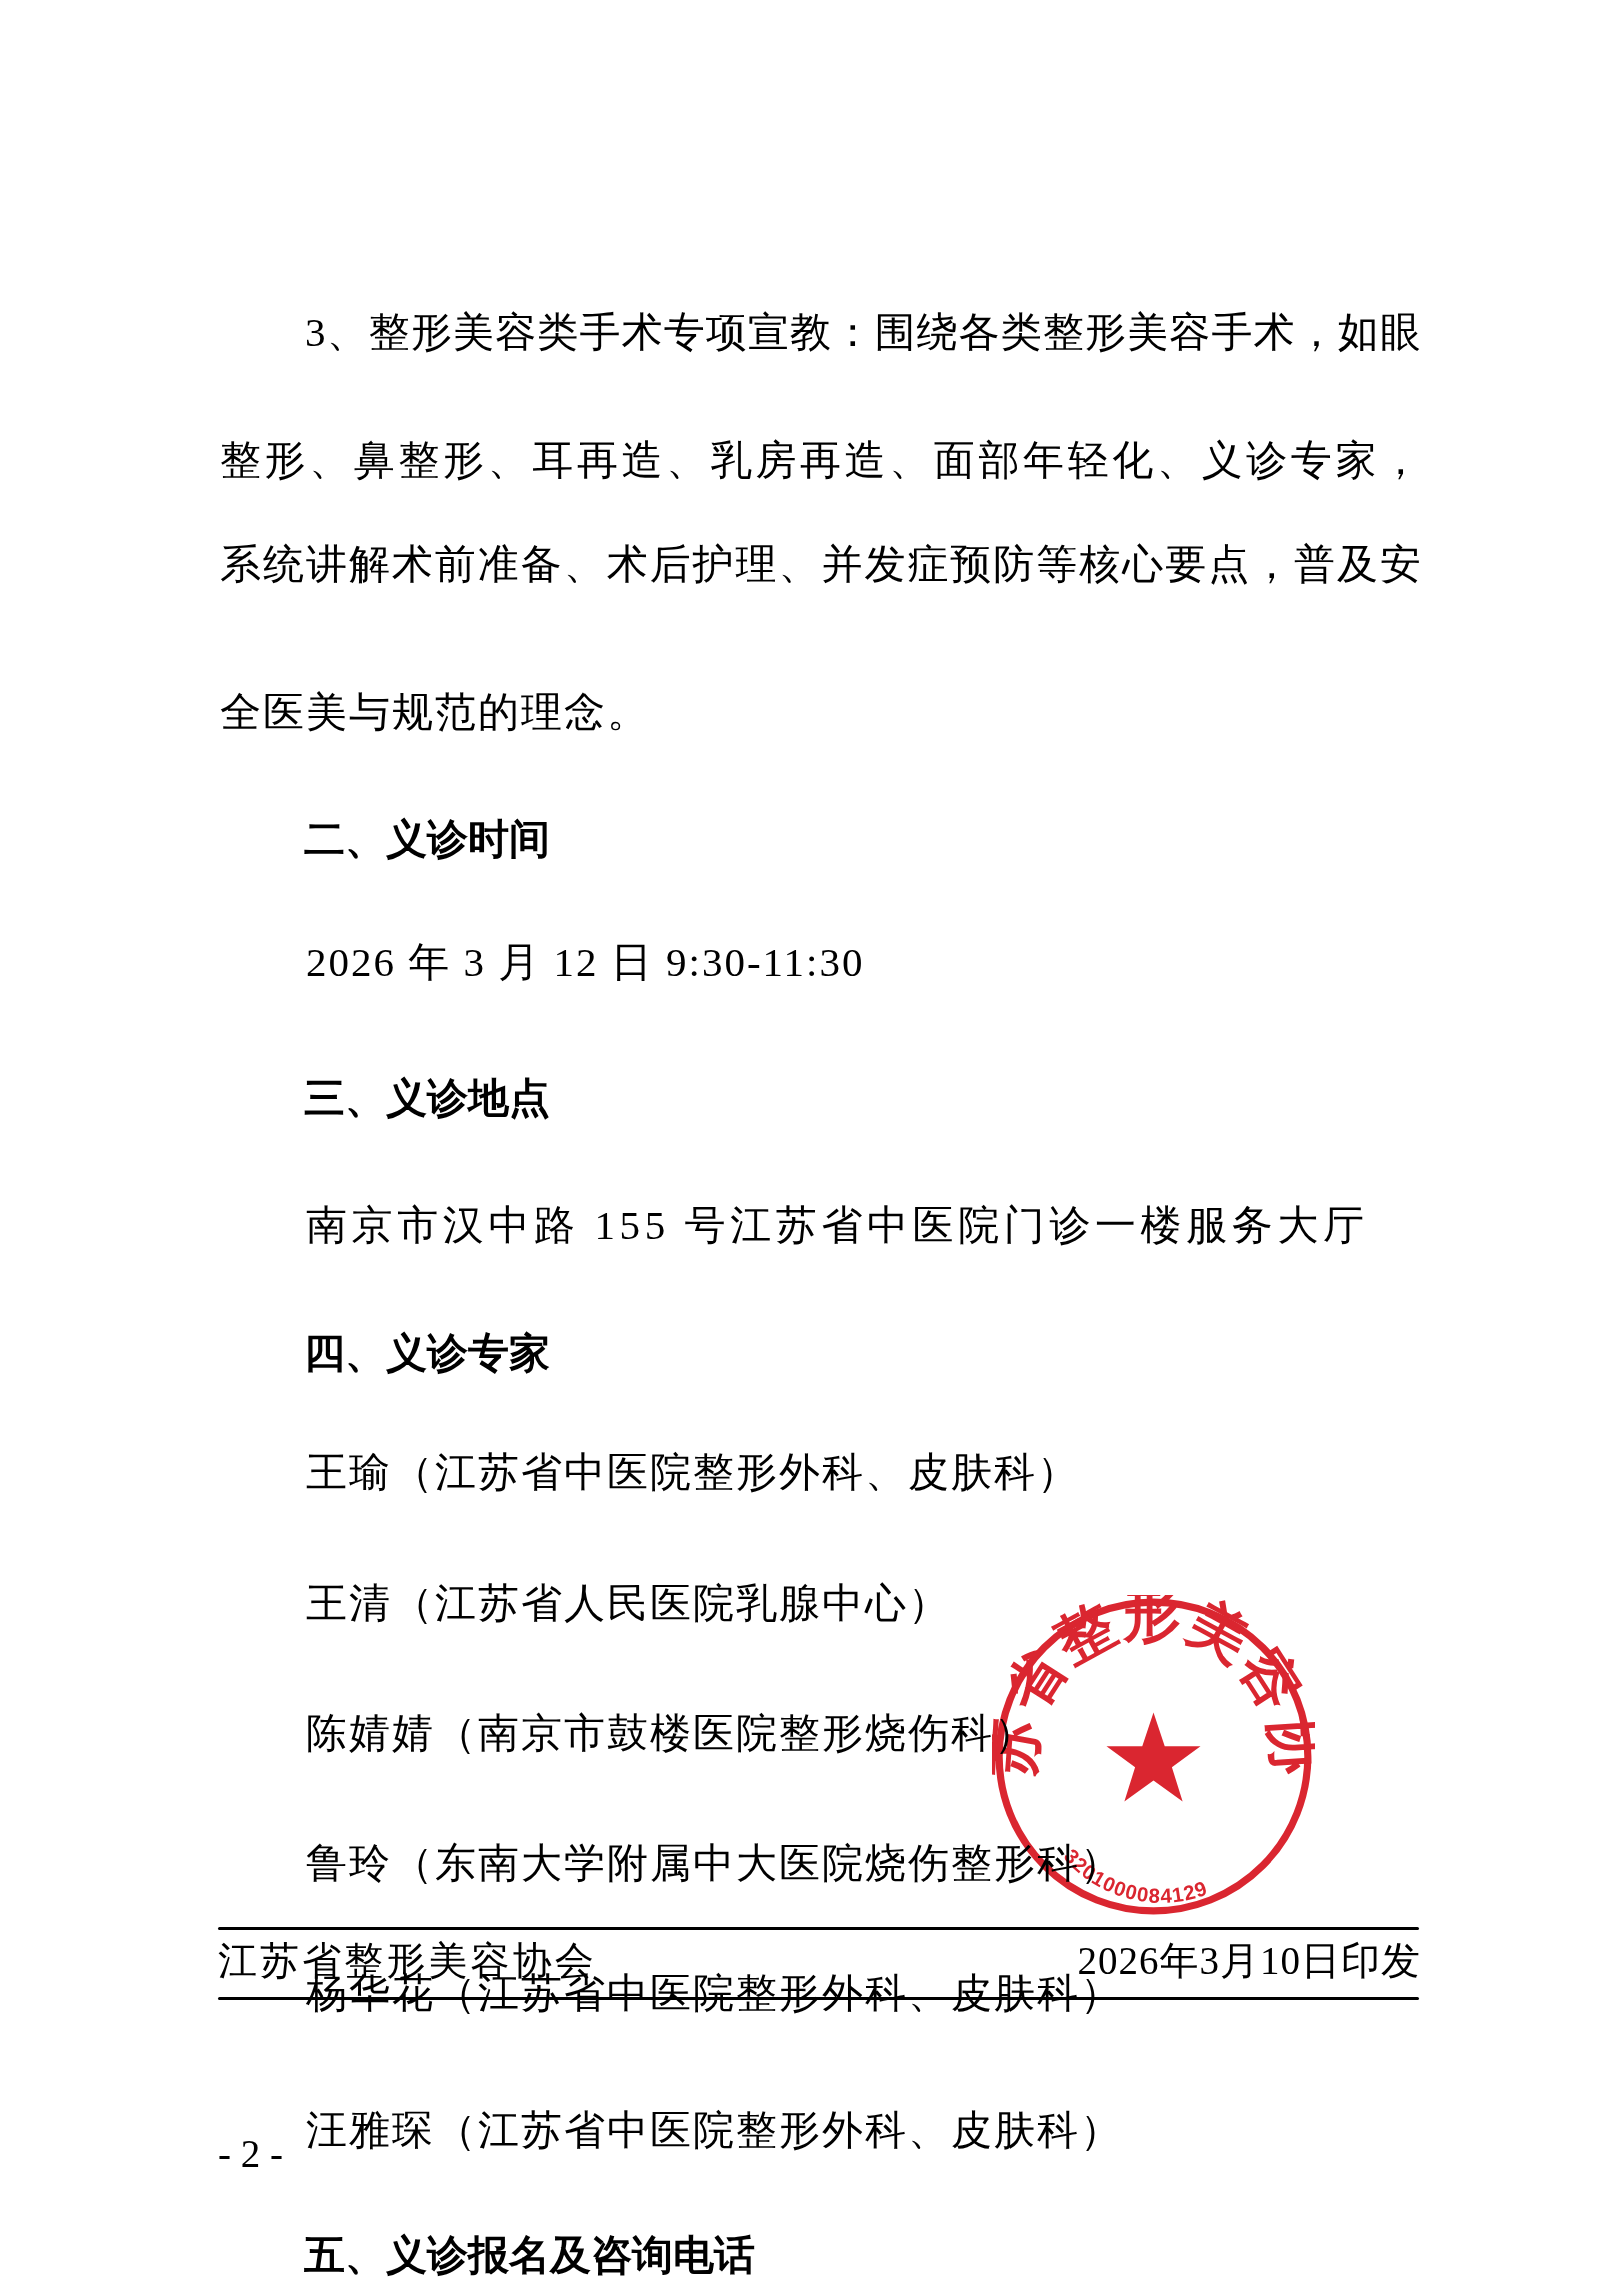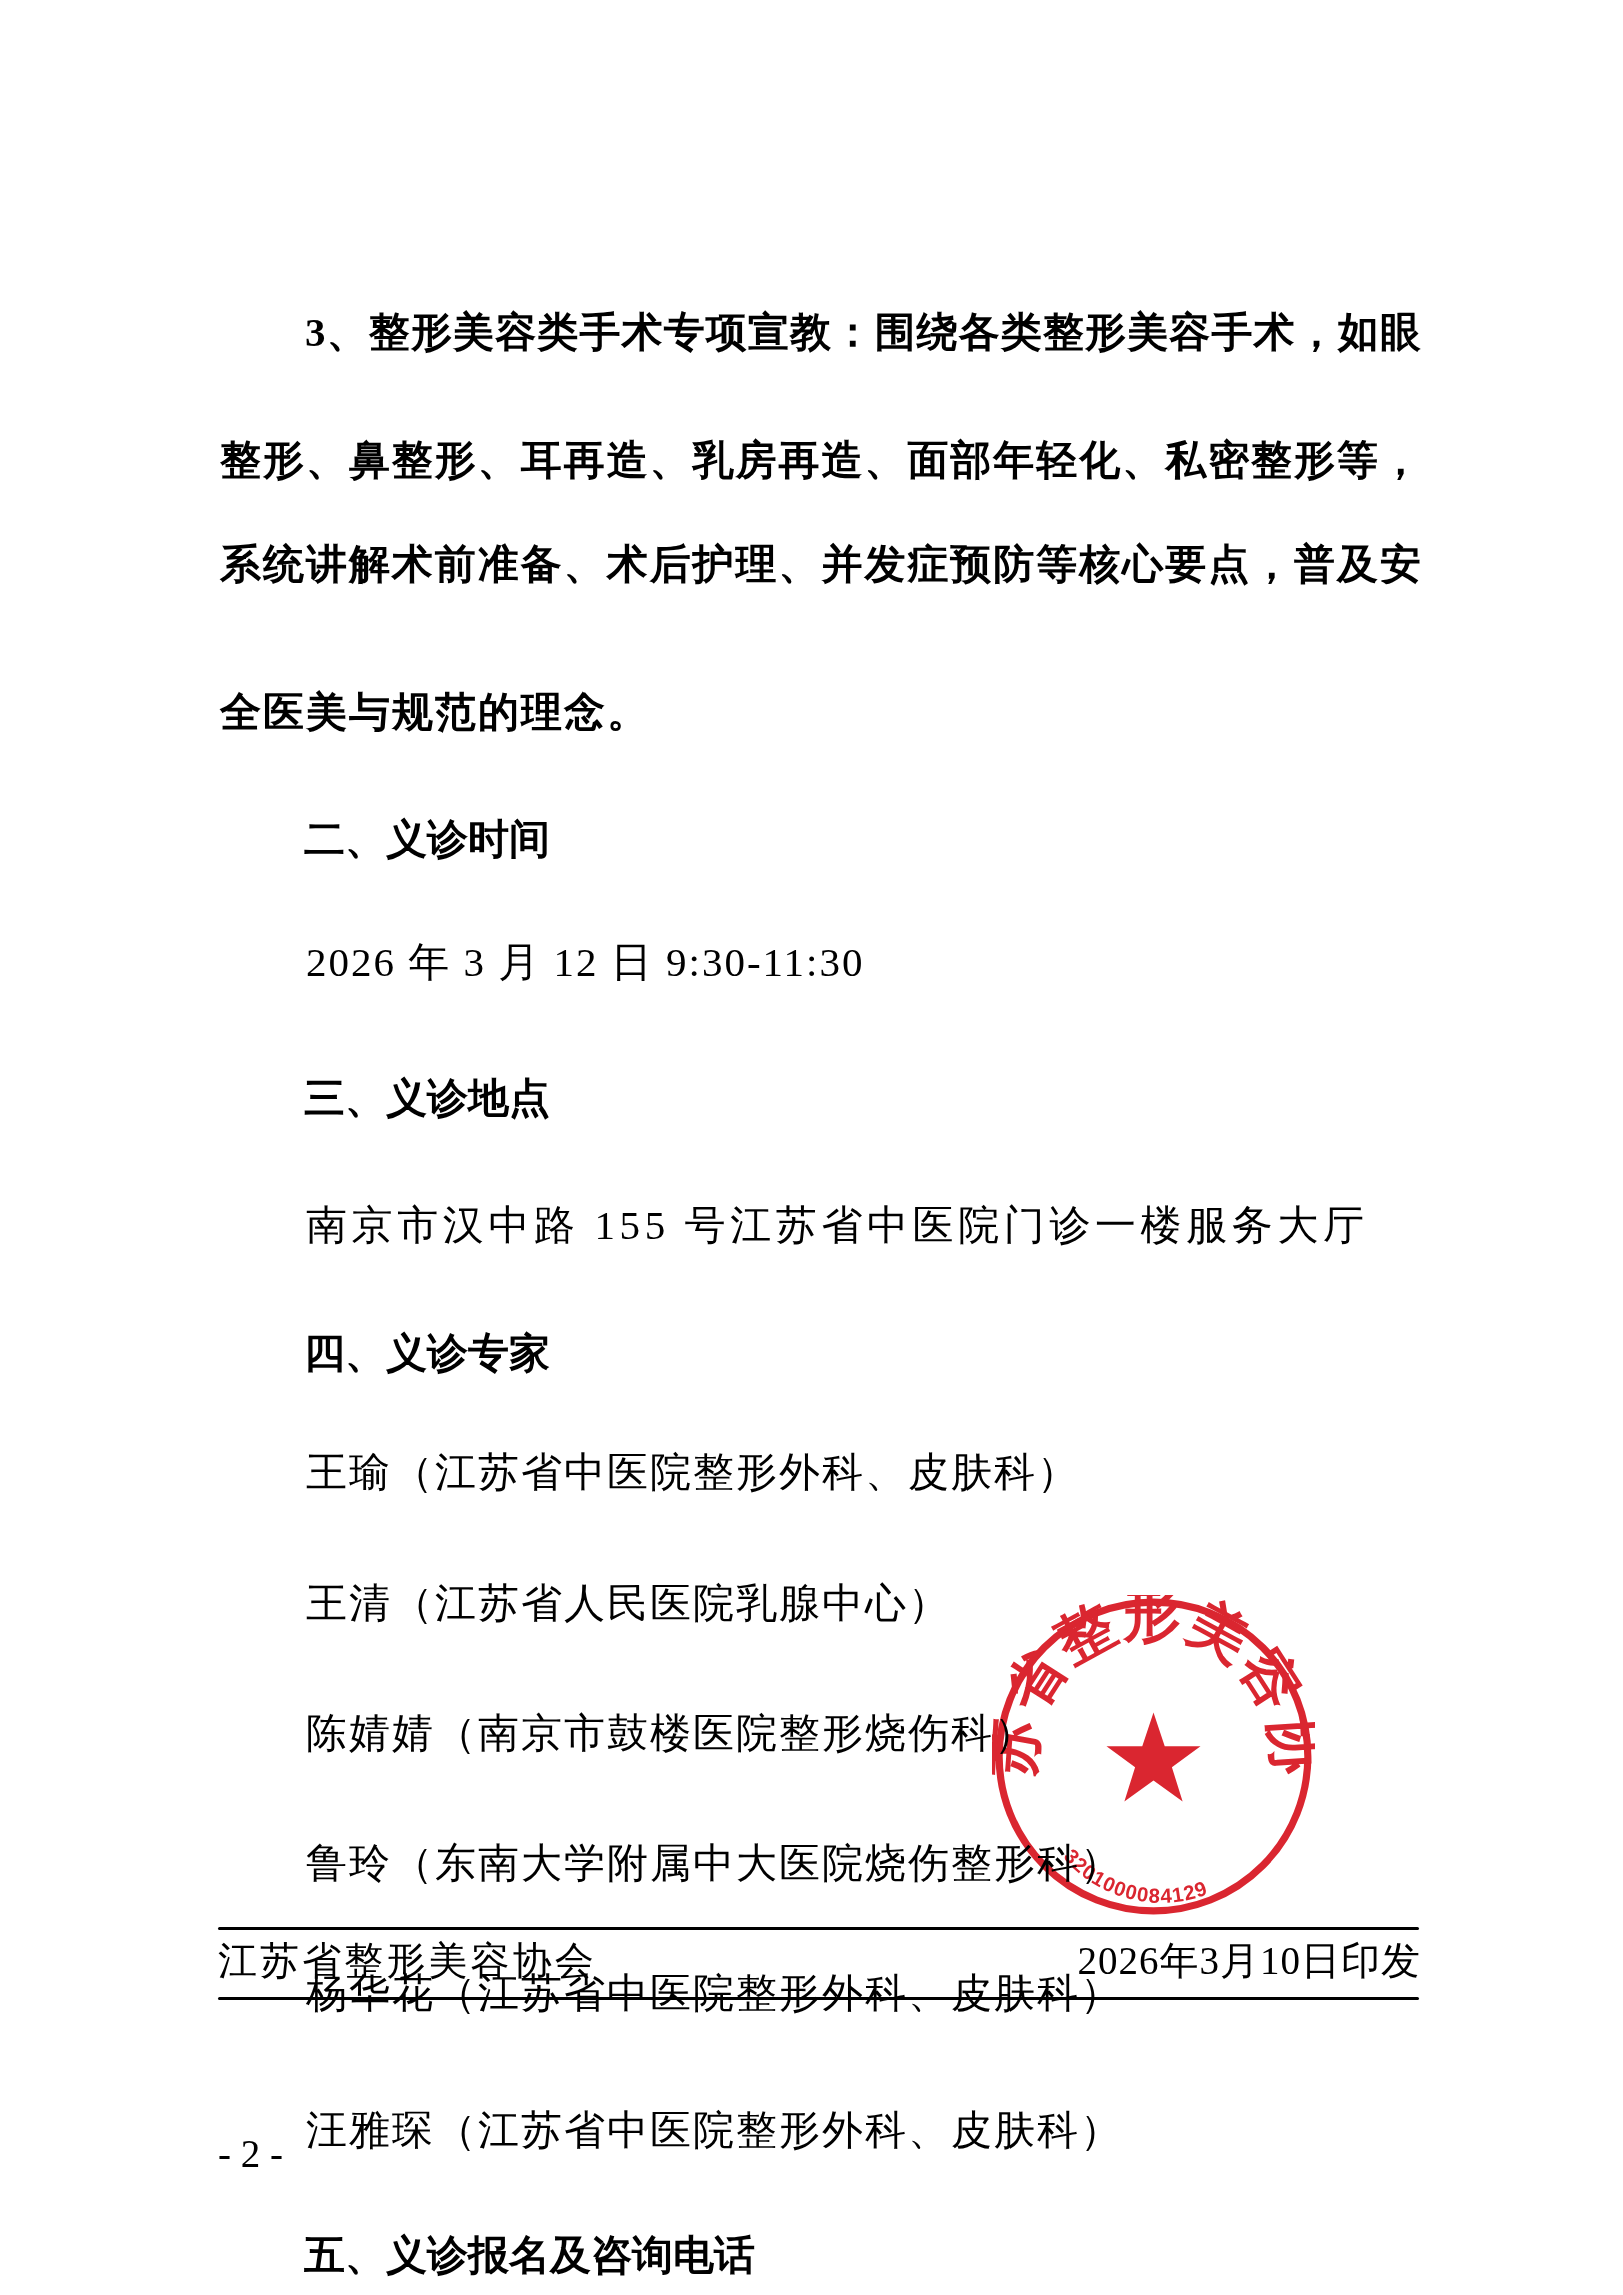--- a/index.html
+++ b/index.html
@@ -20,21 +20,20 @@
       height: 51px;
       line-height: 51px;
       font-size: 41px;
       white-space: nowrap;
     }
     .body-line {
       left: 220px;
       width: 1201px;
       text-align: justify;
       text-align-last: justify;
-      font-weight: bold;
     }
     .body-line.first {
       left: 305px;
       width: 1116px;
     }
     .body-line.last {
       text-align-last: left;
       letter-spacing: 2px;
     }
     .heading {
@@ -79,21 +78,21 @@
       line-height: 51px;
       height: 51px;
       white-space: nowrap;
     }
     .layer-text { position: relative; z-index: 2; }
   </style>
 </head>
 <body>
 
 <div class="line body-line first layer-text" style="top:307px;">3、整形美容类手术专项宣教：围绕各类整形美容手术，如眼</div>
-<div class="line body-line layer-text" style="top:384px;">整形、鼻整形、耳再造、乳房再造、面部年轻化、私密整形等，</div>
+<div class="line body-line layer-text" style="top:384px;">整形、鼻整形、耳再造、乳房再造、面部年轻化、义诊专家，</div>
 <div class="line body-line layer-text" style="top:437px;">系统讲解术前准备、术后护理、并发症预防等核心要点，普及安</div>
 <div class="line body-line last layer-text" style="top:534px;left:220px;width:auto;">全医美与规范的理念。</div>
 
 <div class="line heading layer-text" style="top:610px;">二、义诊时间</div>
 <div class="line item layer-text" style="top:682px;">2026 年 3 月 12 日  9:30-11:30</div>
 
 <div class="line heading layer-text" style="top:767px;">三、义诊地点</div>
 <div class="line item layer-text" style="top:843px;letter-spacing:4.6px;">南京市汉中路 155 号江苏省中医院门诊一楼服务大厅</div>
 
 <div class="line heading layer-text" style="top:920px;">四、义诊专家</div>

